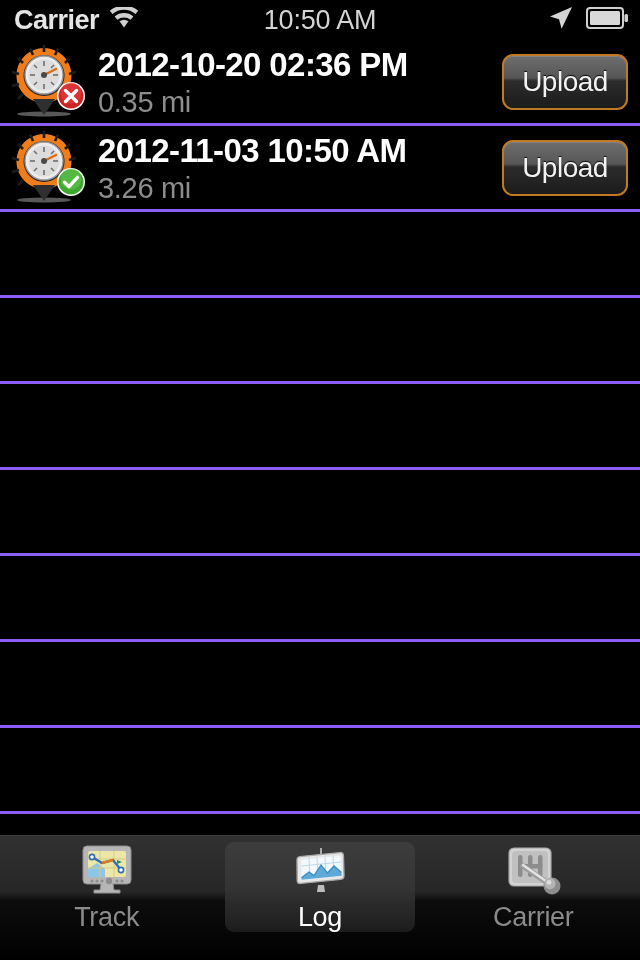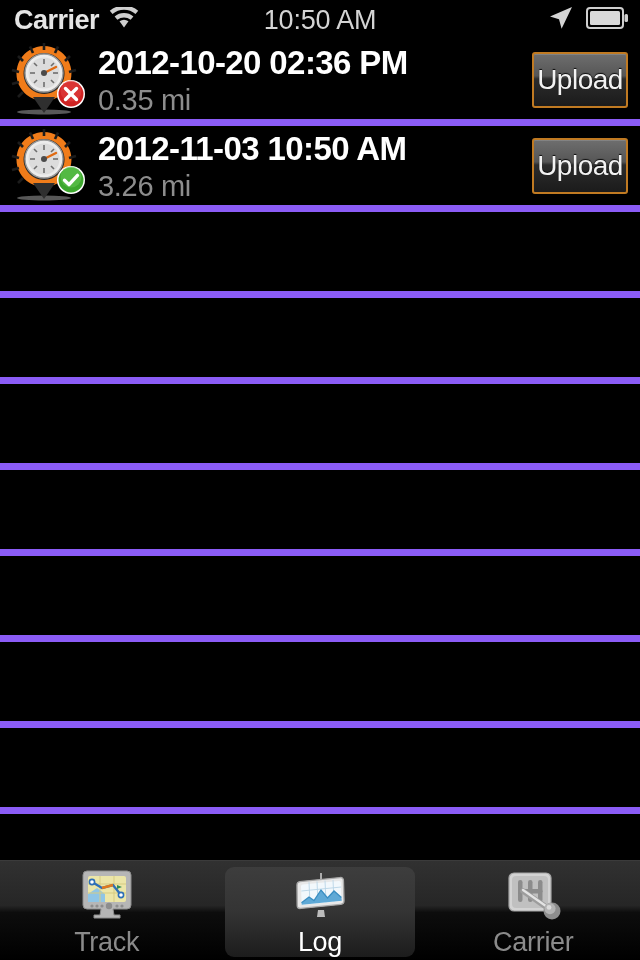--- a/index.html
+++ b/index.html
@@ -27,21 +27,21 @@
     position:absolute; right:12px; display:flex; align-items:center; gap:12px;
   }
 
   
   .list{
     position:absolute; top:40px; left:0; width:640px; height:820px;
     background:#000;
   }
   .row{
     position:relative; width:640px; height:86px;
-    border-bottom:7px solid #8b5cf6;
+    border-bottom:3px solid #8b5cf6;
     background:#000;
     display:flex; align-items:center;
   }
   .row.empty{ }
 
   .row-icon{
     position:relative;
     width:84px; height:78px; margin-left:6px;
     flex:0 0 auto;
   }
@@ -55,33 +55,33 @@
     letter-spacing:-0.6px; line-height:40px;
     white-space:nowrap;
   }
   .row-dist{
     font-size:29px; color:#8d8d8d; line-height:34px;
     letter-spacing:-0.3px;
   }
 
   .upload-btn{
     flex:0 0 auto; margin-right:12px;
-    width:96px; height:56px; border-radius:3px;
+    width:126px; height:56px; border-radius:11px;
     border:2px solid #c07a22;
     background:linear-gradient(to bottom,#6e6e6e 0%,#565656 42%,#2c2c2c 48%,#1b1b1b 100%);
     box-shadow:0 1px 2px rgba(0,0,0,0.9), inset 0 1px 0 rgba(255,255,255,0.15);
     color:#f2f2f2; font-size:28px; letter-spacing:-0.5px;
     display:flex; align-items:center; justify-content:center;
     text-shadow:0 -1px 1px rgba(0,0,0,0.9);
     cursor:pointer;
   }
 
   
   .tabbar{
-    position:absolute; left:0; bottom:0; width:640px; height:100px;
+    position:absolute; left:0; bottom:0; width:640px; height:125px;
     background:linear-gradient(to bottom,#313131 0%,#262626 45%,#0d0d0d 52%,#000000 100%);
     border-top:1px solid #3b3b3b;
     display:flex;
   }
   .tab{
     position:relative; flex:1 1 0; height:100px;
     display:flex; flex-direction:column; align-items:center; justify-content:flex-start;
     padding-top:8px; cursor:pointer;
   }
   .tab .hl{

